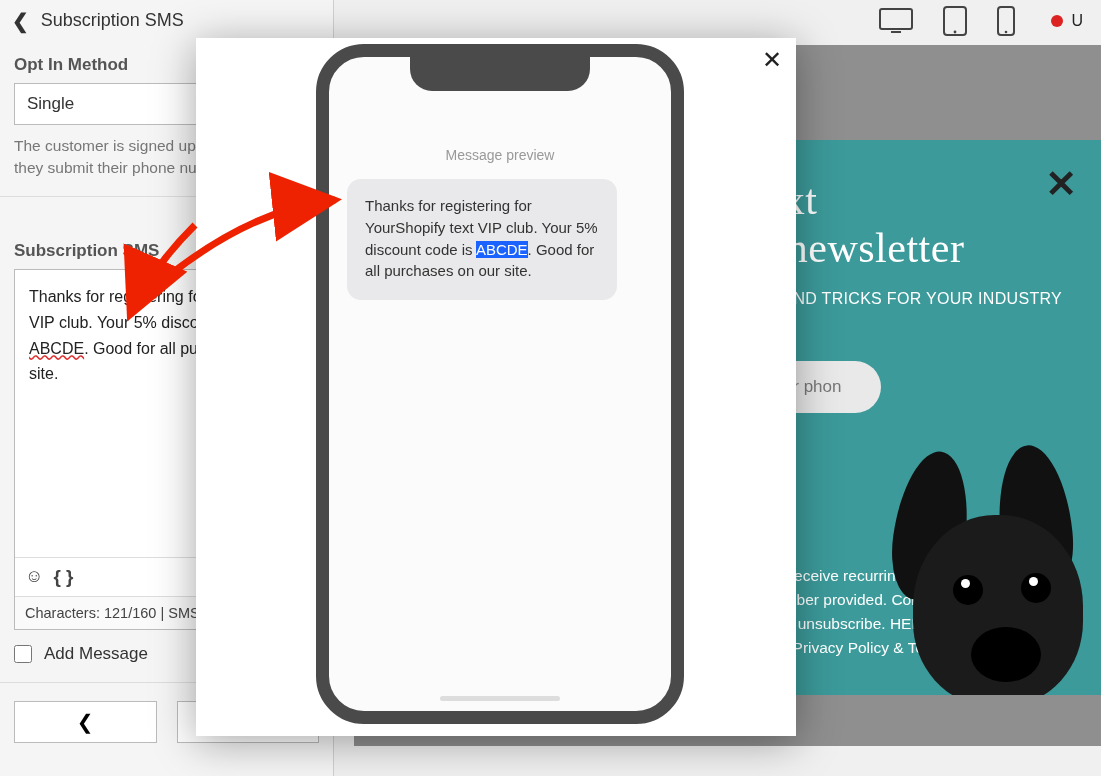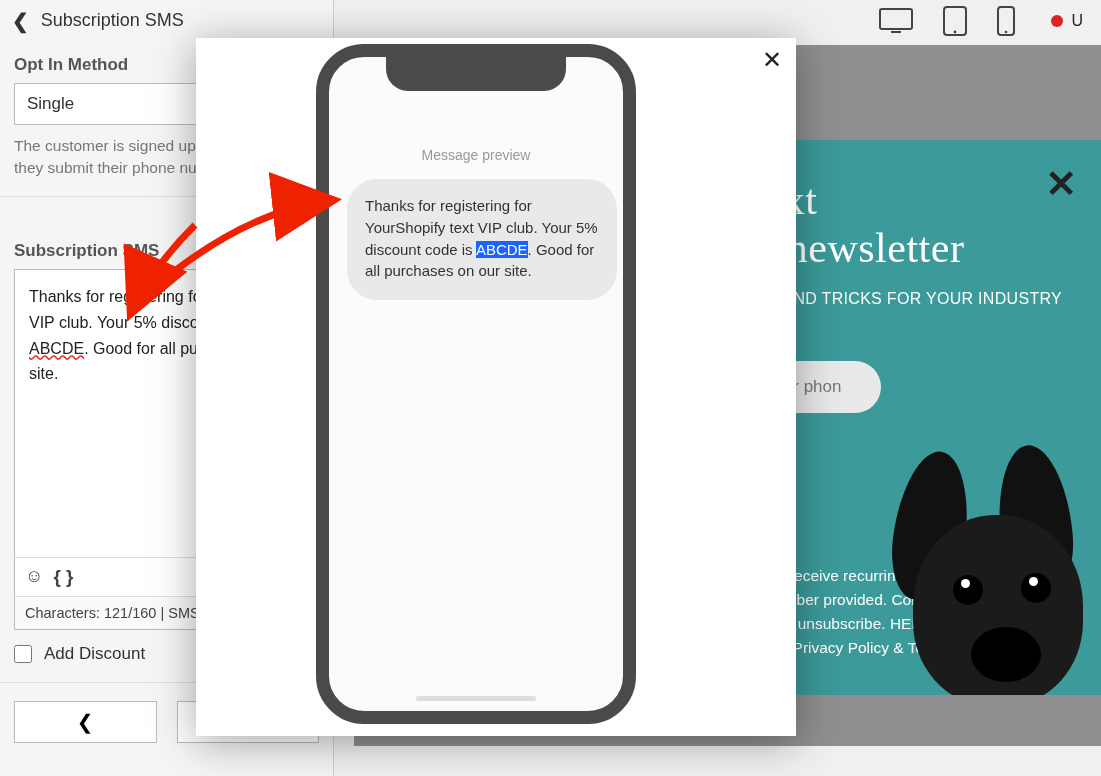--- a/index.html
+++ b/index.html
@@ -95,32 +95,32 @@
   .dog .eye::after{ content:""; position:absolute; top:4px; left:8px; width:9px; height:9px; background:#fff; border-radius:50%;}
   .dog .eye.el{ top:60px; left:40px;}
   .dog .eye.er{ top:58px; left:108px;}
   .dog .snout{ position:absolute; top:112px; left:58px; width:70px; height:55px; background:#000; border-radius:50%;} 
   .modal {
     position:absolute; top:38px; left:196px; width:600px; height:698px;
     background:#fff; box-shadow:0 6px 40px rgba(0,0,0,0.35);
   }
   .modal-close { position:absolute; top:8px; right:14px; font-size:24px; color:#222; cursor:pointer;}
   .phone {
-    position:absolute; top:6px; left:120px; width:320px; height:680px;
+    position:absolute; top:6px; left:120px; width:368px; height:680px;
     border:13px solid #4a4a4a; border-radius:48px; background:#fbfbfb;
   }
   .notch {
     position:absolute; top:-2px; left:50%; transform:translateX(-50%);
     width:180px; height:36px; background:#4a4a4a; border-radius:0 0 22px 22px;
   }
   .msg-header {
     text-align:center; margin-top:90px; color:#999; font-size:14px;
   }
   .bubble {
-    margin:16px 18px 0 18px; background:#e9e9eb; border-radius:30px;
+    margin:16px 18px 0 18px; background:#e9e9eb; border-radius:14px;
     padding:16px 18px 18px 18px; color:#333; font-size:15px; line-height:1.45;
     width:270px;
   }
   .bubble .sel { background:#1a63ff; color:#fff; }
   .home-bar { position:absolute; bottom:10px; left:50%; transform:translateX(-50%); width:120px; height:5px; background:#ddd; border-radius:4px;}
   
   .arrow { position:absolute; pointer-events:none; }
 </style>
 </head>
 <body>
@@ -147,21 +147,21 @@
     </div>
     <div class="sms-toolbar">
       <span class="emoji">☺</span>
       <span class="braces">{ }</span>
     </div>
     <div class="sms-counter">Characters: 121/160 | SMS Count: 1</div>
   </div>
 
   <div class="add-discount-row">
     <input type="checkbox" style="">
-    <span>Add Discount</span>
+    <span>Add Message</span>
   </div>
 
   <div class="nav-btns">
     <div class="nav-btn">❮</div>
     <div class="nav-btn">❯</div>
   </div>
 </div>
 
 <div class="main-area">
   <div class="top-toolbar">

